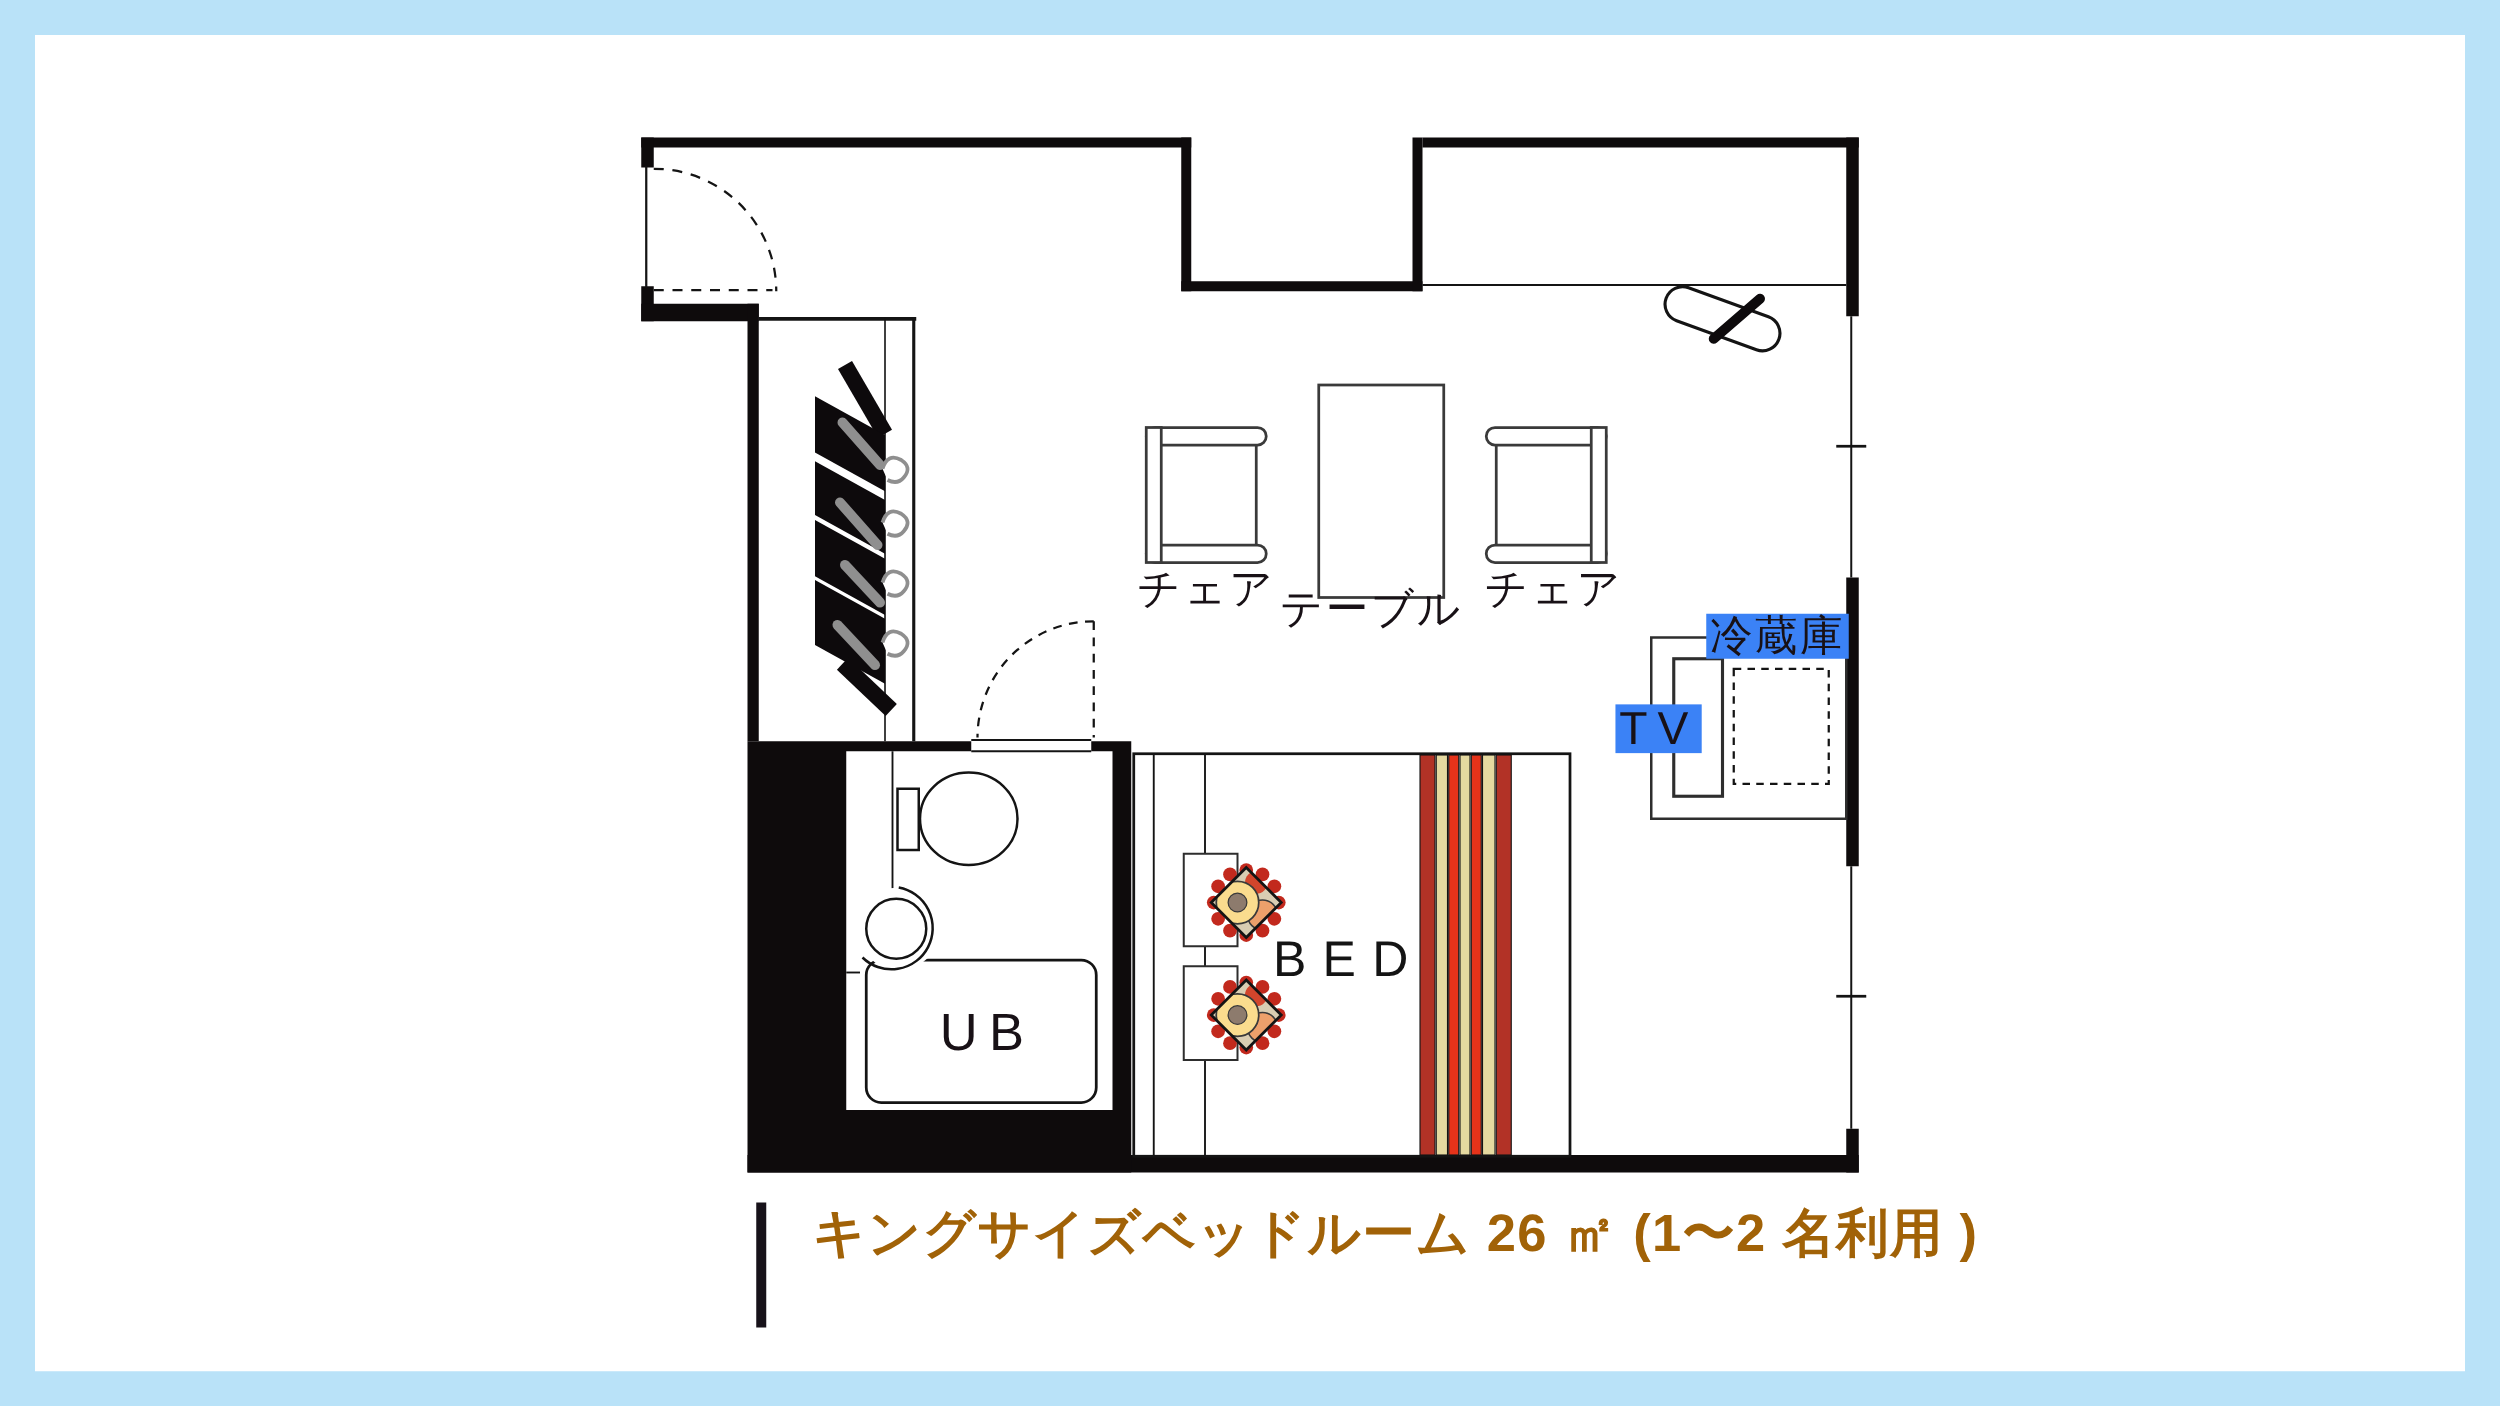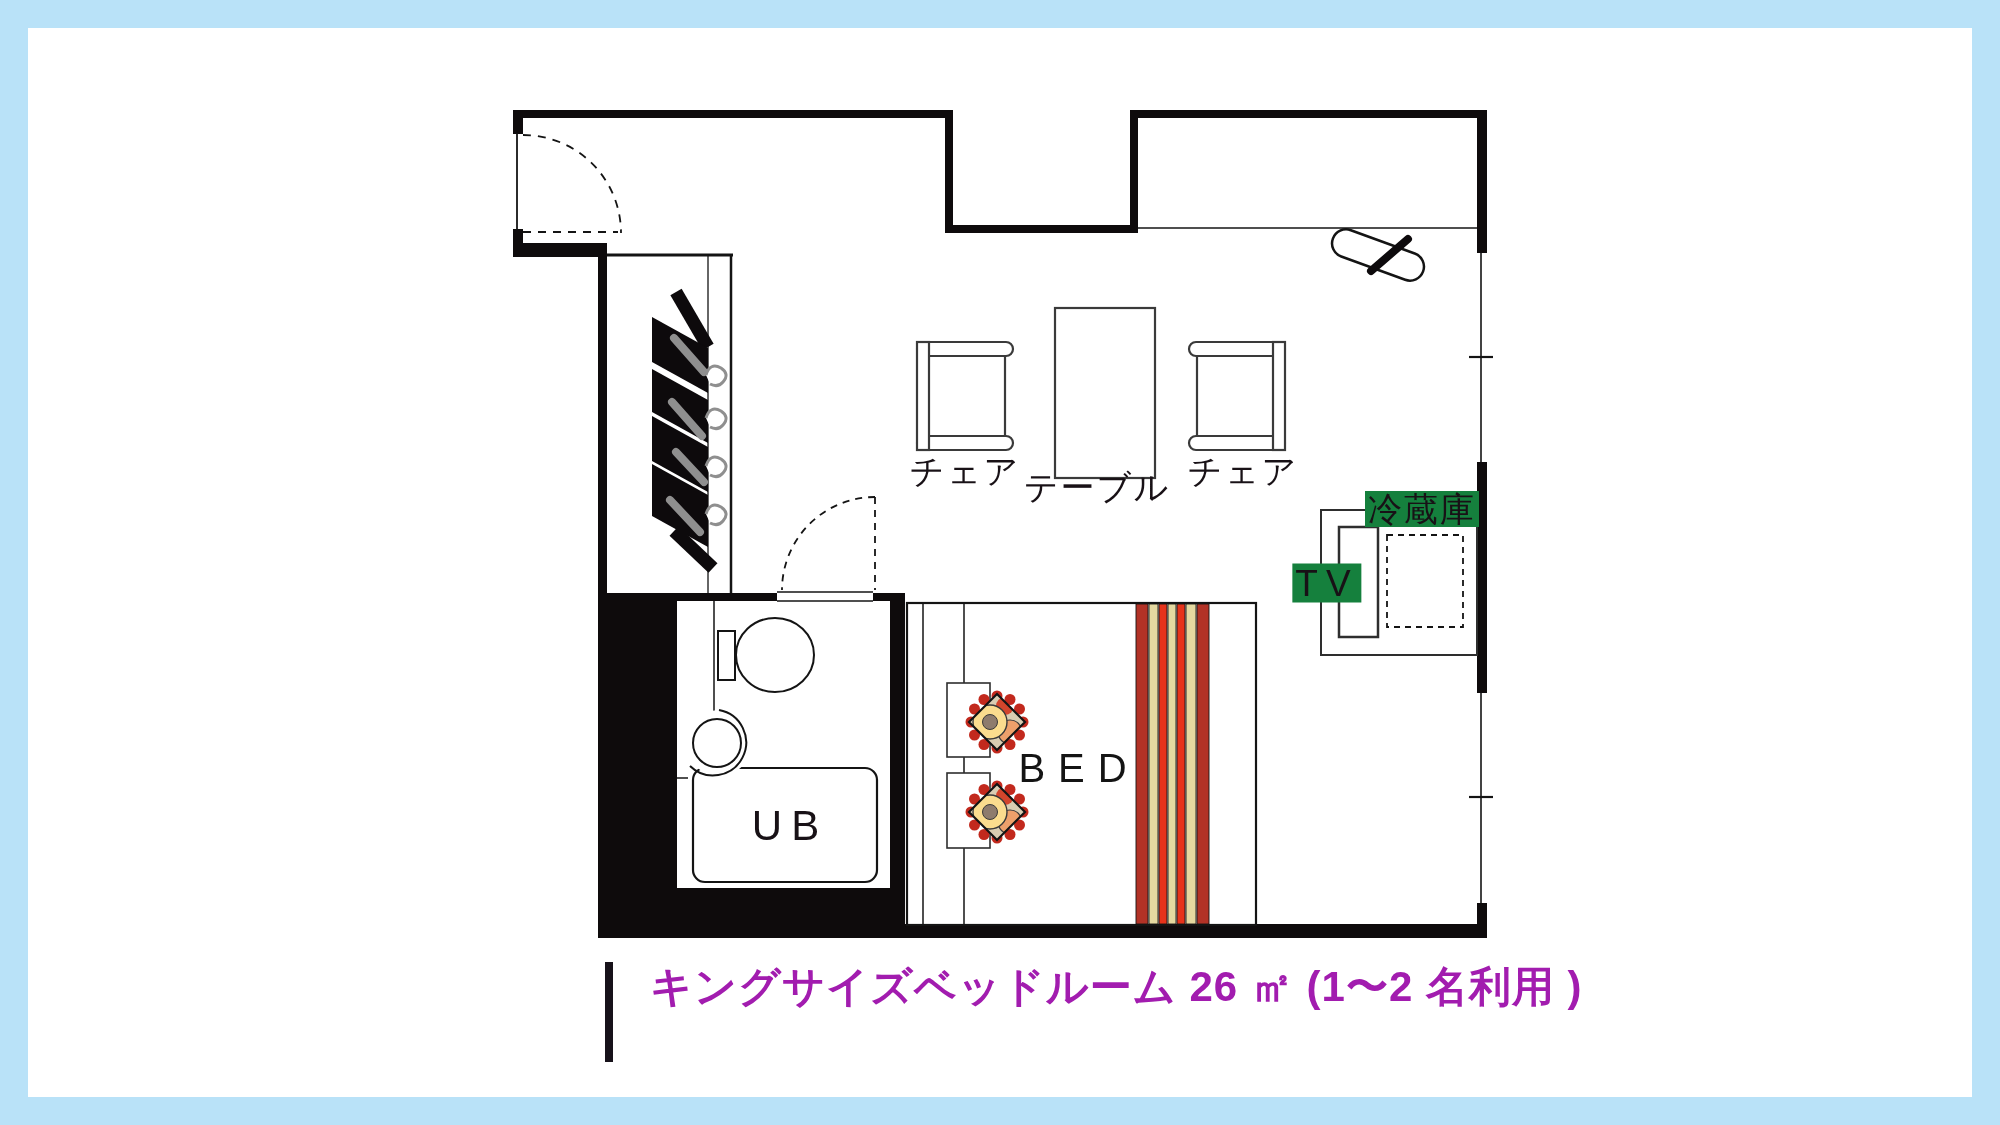--- a/index.html
+++ b/index.html
@@ -14,27 +14,27 @@
     position:absolute;left:28px;top:28px;right:28px;bottom:28px;
     background:#ffffff;
   }
   svg.plan{position:absolute;left:0;top:0;z-index:1;}
   .label{
     position:absolute;z-index:2;
     transform:translate(-50%,-50%);
     color:#181116;white-space:nowrap;line-height:1;
   }
   .lbl-jp{font-size:34px;letter-spacing:2px;}
-  .lbl-bg{background:#15803d;padding:1px 3px;}
+  .lbl-bg{background:#3b82f6;padding:1px 3px;}
   .lbl-tv{font-size:37px;letter-spacing:8px;}
   .lbl-ub{font-size:42px;letter-spacing:9px;text-align:center;}
   .lbl-bed{font-size:40px;letter-spacing:13px;color:#141414;text-align:right;}
   .caption{
     position:absolute;left:650px;top:964px;z-index:2;
-    font-size:42px;font-weight:bold;color:#a21caf;
+    font-size:42px;font-weight:bold;color:#a16207;
     line-height:46px;letter-spacing:1px;white-space:nowrap;
   }
   .caption-bar{
     position:absolute;left:605px;top:962px;width:8px;height:100px;
     background:#17121a;z-index:2;
   }
 </style>
 </head>
 <body>
 

